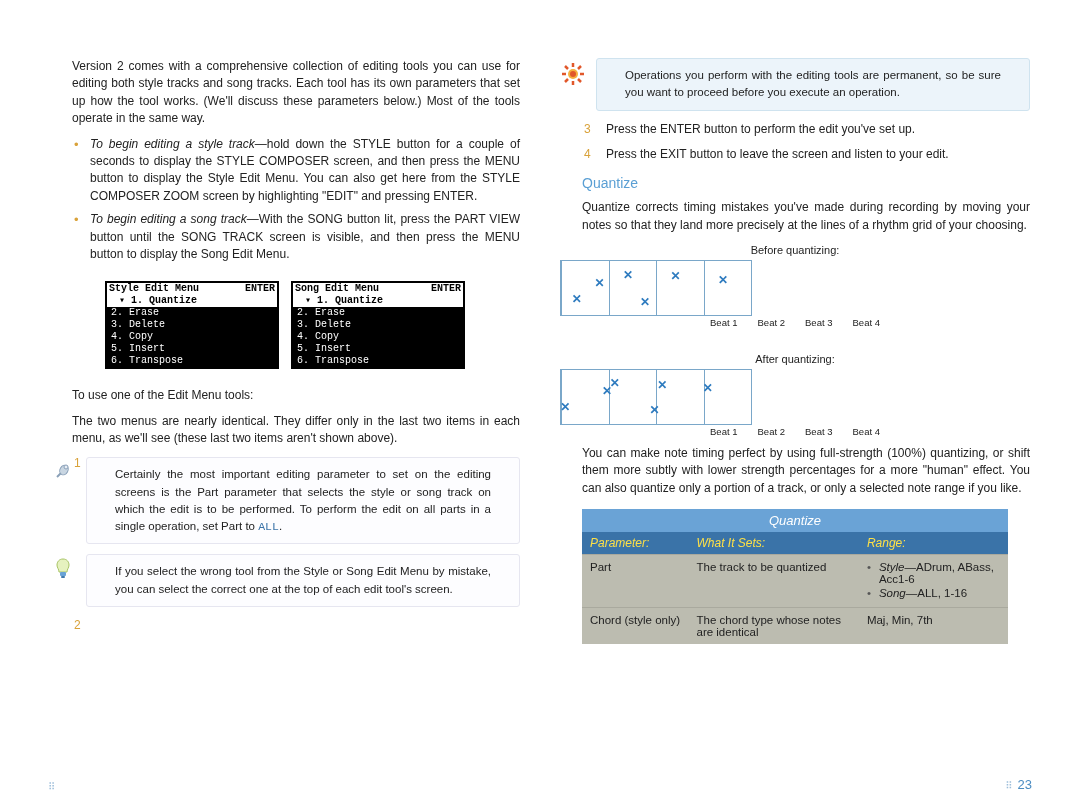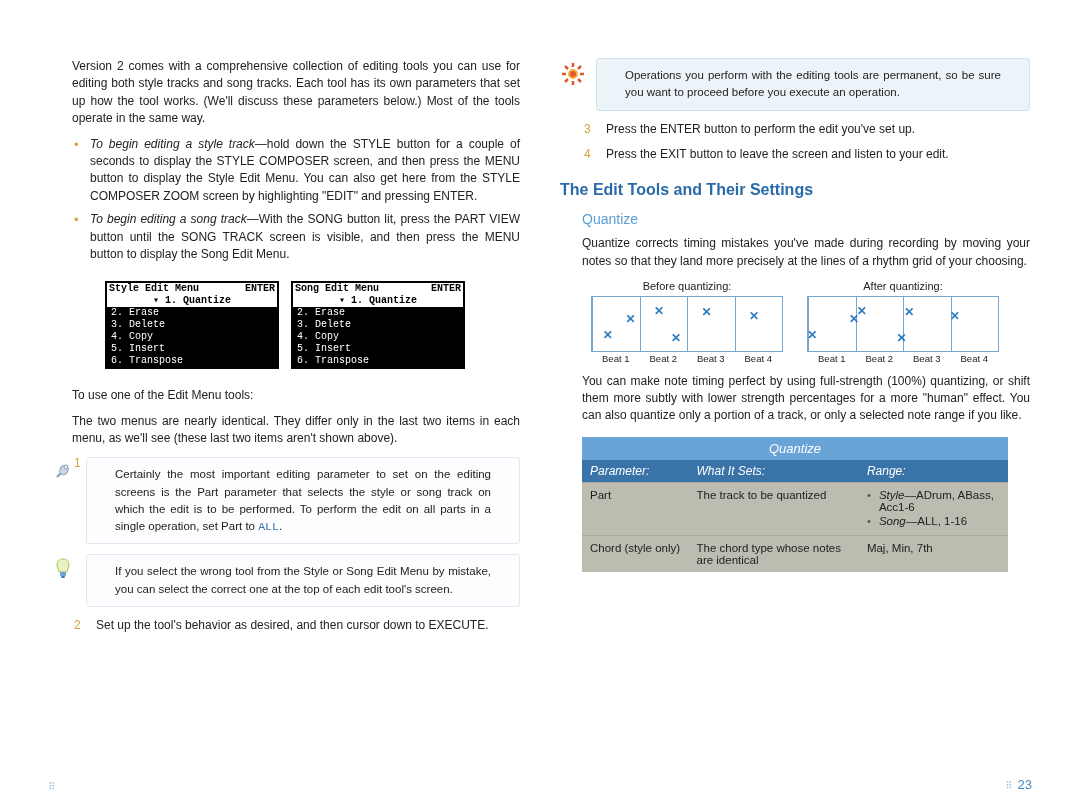--- a/index.html
+++ b/index.html
@@ -140,27 +140,26 @@
     display:flex;
     justify-content:space-between;
     background:#fff;
     color:#000;
     padding:0 2px;
     font-weight:bold;
   }
   .lcd .hl {
     background:#fff;
     color:#000;
-    padding:0 2px;
+    padding:0 12px;
     font-weight:bold;
-    text-align:center;
   }
   .lcd .item { padding:0 4px; }
   
-  .qz-wrap { display:flex; gap:24px; justify-content:center; margin:10px 0 4px 0;}
+  .qz-wrap { display:flex; gap:24px; justify-content:center; margin:10px 0 4px 0;flex-direction:column;}
   .qz-fig { text-align:center; }
   .qz-caption { font-size:11px; margin-bottom:4px; }
   .qz-track {
     width: 190px; height: 54px;
     border:1px solid #7aa7c9;
     position:relative;
     background:#fff;
   }
   .qz-track .grid {
     position:absolute; top:0; bottom:0; width:1px; background:#7aa7c9;
@@ -182,21 +181,21 @@
   .param-table .title-row td {
     background: #6aa3d6;
     color: #fff;
     font-style: italic;
     text-align: center;
     padding: 4px;
     font-size: 13px;
   }
   .param-table .header-row td {
     background: #3a73a8;
-    color: #ffffff;
+    color: #fde047;
     font-style: italic;
     padding: 4px 8px;
     font-size: 12px;
   }
   .param-table .data-row td {
     background: #bcbcb0;
     padding: 6px 8px;
     vertical-align: top;
     border-top: 1px solid #a9a99e;
   }
@@ -299,21 +298,20 @@
           <rect x="6" y="14" width="6" height="4" fill="#6aa3d6" rx="1"></rect>
           <rect x="7" y="18" width="4" height="2" fill="#4179ac" rx="1"></rect>
         </svg>
       </div>
       <div class="body">If you select the wrong tool from the Style or Song Edit Menu by mistake, you can select the correct one at the top of each edit tool's screen.</div>
     </div>
 
     <ol class="steps">
       <li>
         <span class="num">2</span>
-        <span>Set up the tool's behavior as desired, and then cursor down to EXECUTE.</span>
       </li>
     </ol>
   </div>
 
   <div class="col">
     <div class="noteblock warn" style="margin-top:8px;">
       <div class="icon">
         <svg width="24" height="24" viewBox="0 0 24 24">
           <circle cx="12" cy="12" r="5" fill="#f6b03e"></circle>
           <g stroke="#e1572a" stroke-width="2.5">
@@ -336,21 +334,20 @@
       <li>
         <span class="num">3</span>
         <span>Press the ENTER button to perform the edit you've set up.</span>
       </li>
       <li>
         <span class="num">4</span>
         <span>Press the EXIT button to leave the screen and listen to your edit.</span>
       </li>
     </ol>
 
-    <h2>The Edit Tools and Their Settings</h2>
     <h3>Quantize</h3>
     <p>Quantize corrects timing mistakes you've made during recording by moving your notes so that they land more precisely at the lines of a rhythm grid of your choosing.</p>
 
     <div class="qz-wrap">
       <div class="qz-fig">
         <div class="qz-caption">Before quantizing:</div>
         <div class="qz-track">
           <div class="grid" style="left:0%"></div>
           <div class="grid" style="left:25%"></div>
           <div class="grid" style="left:50%"></div>

